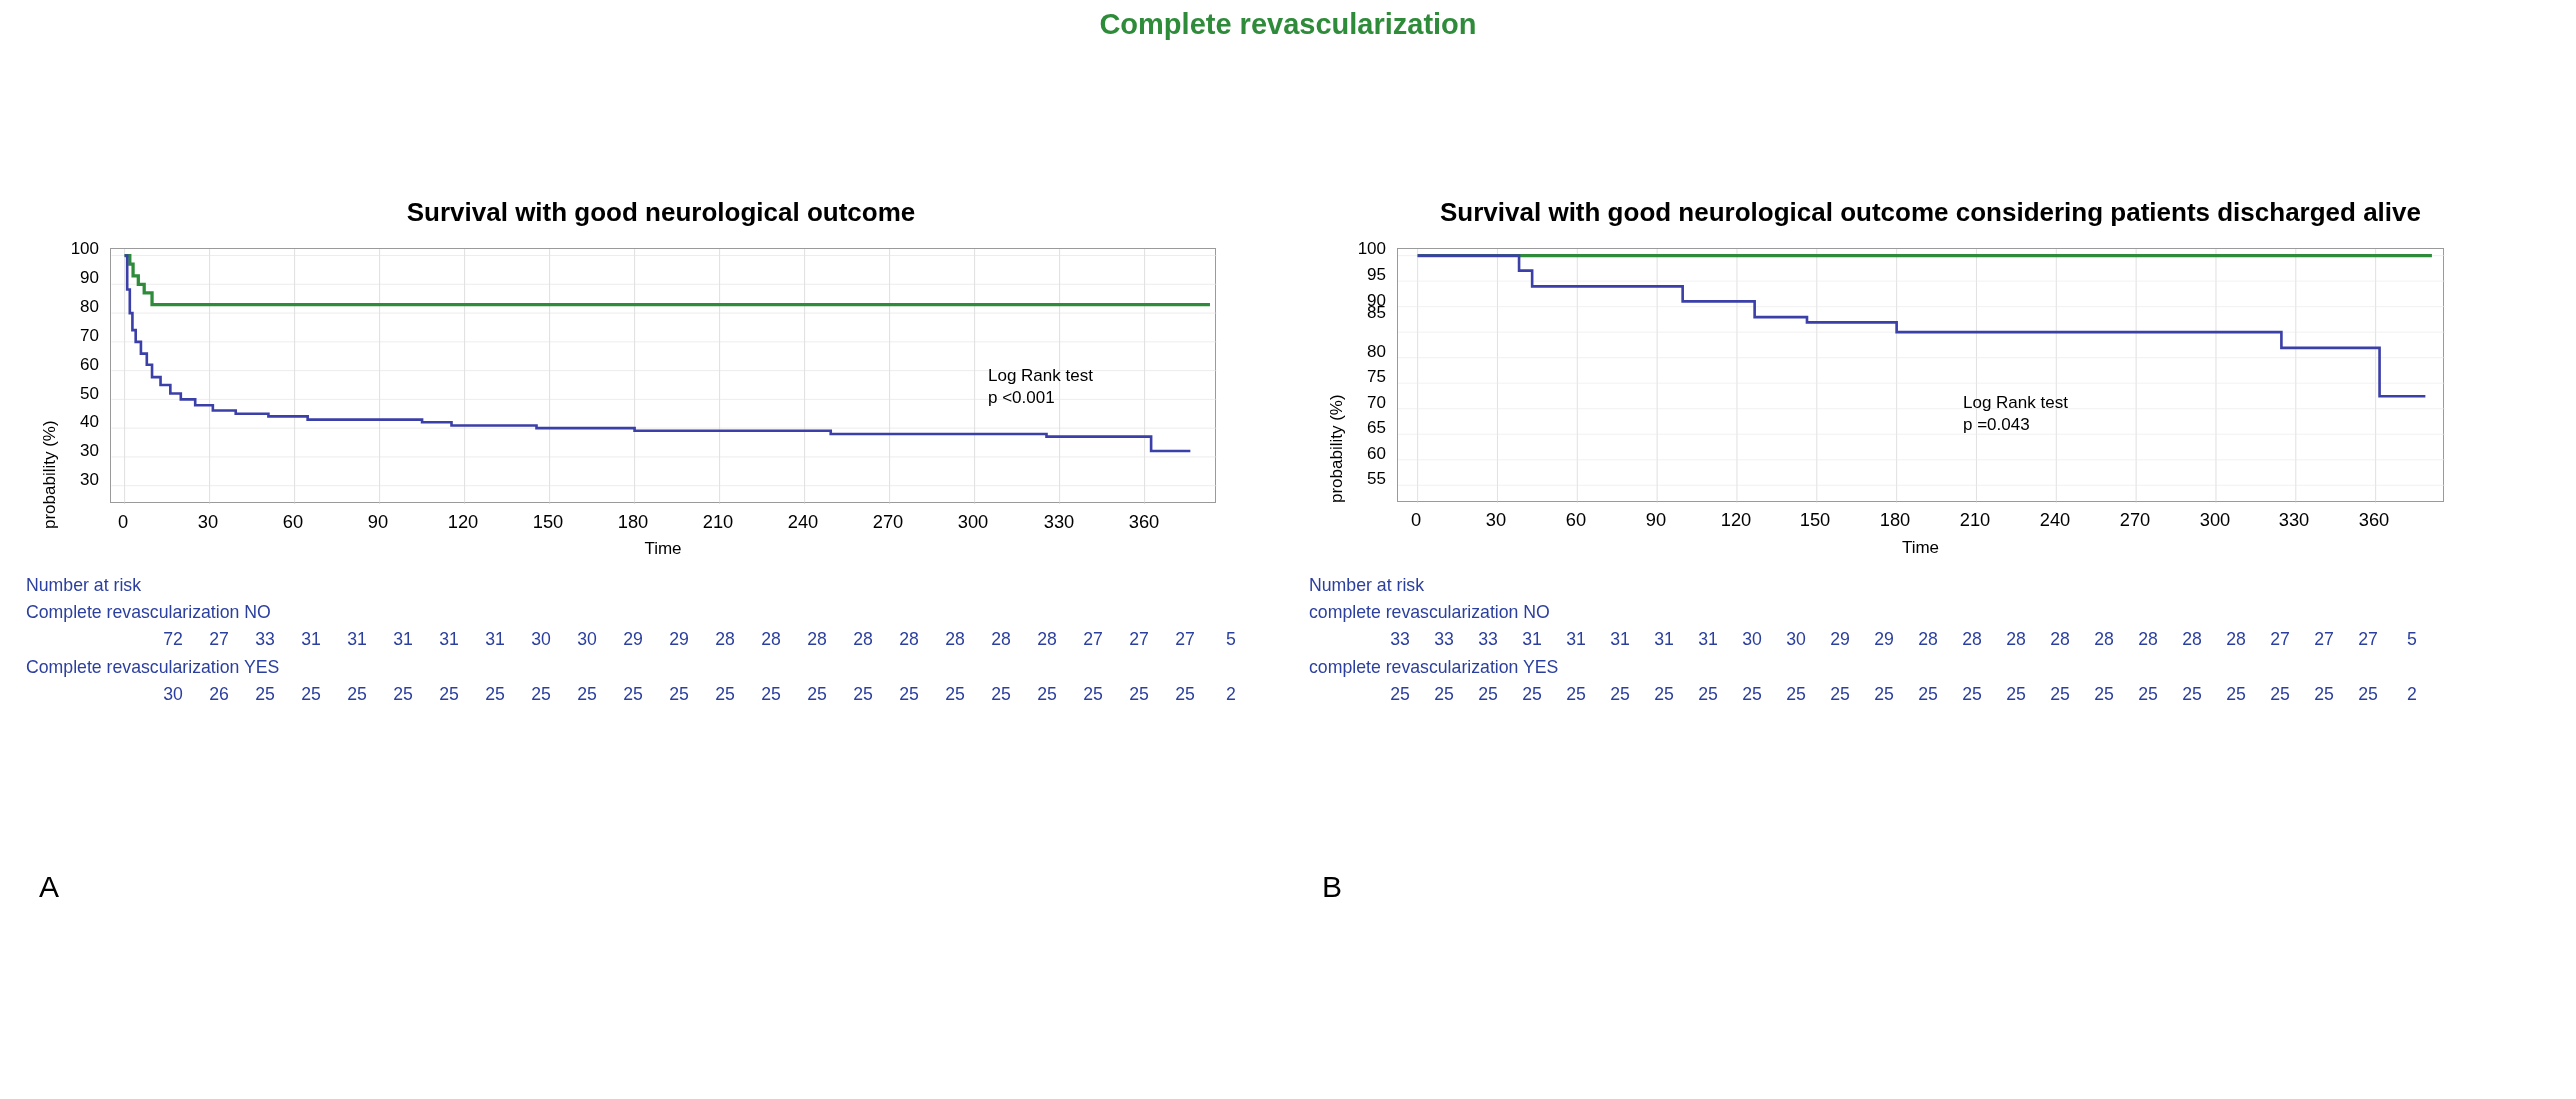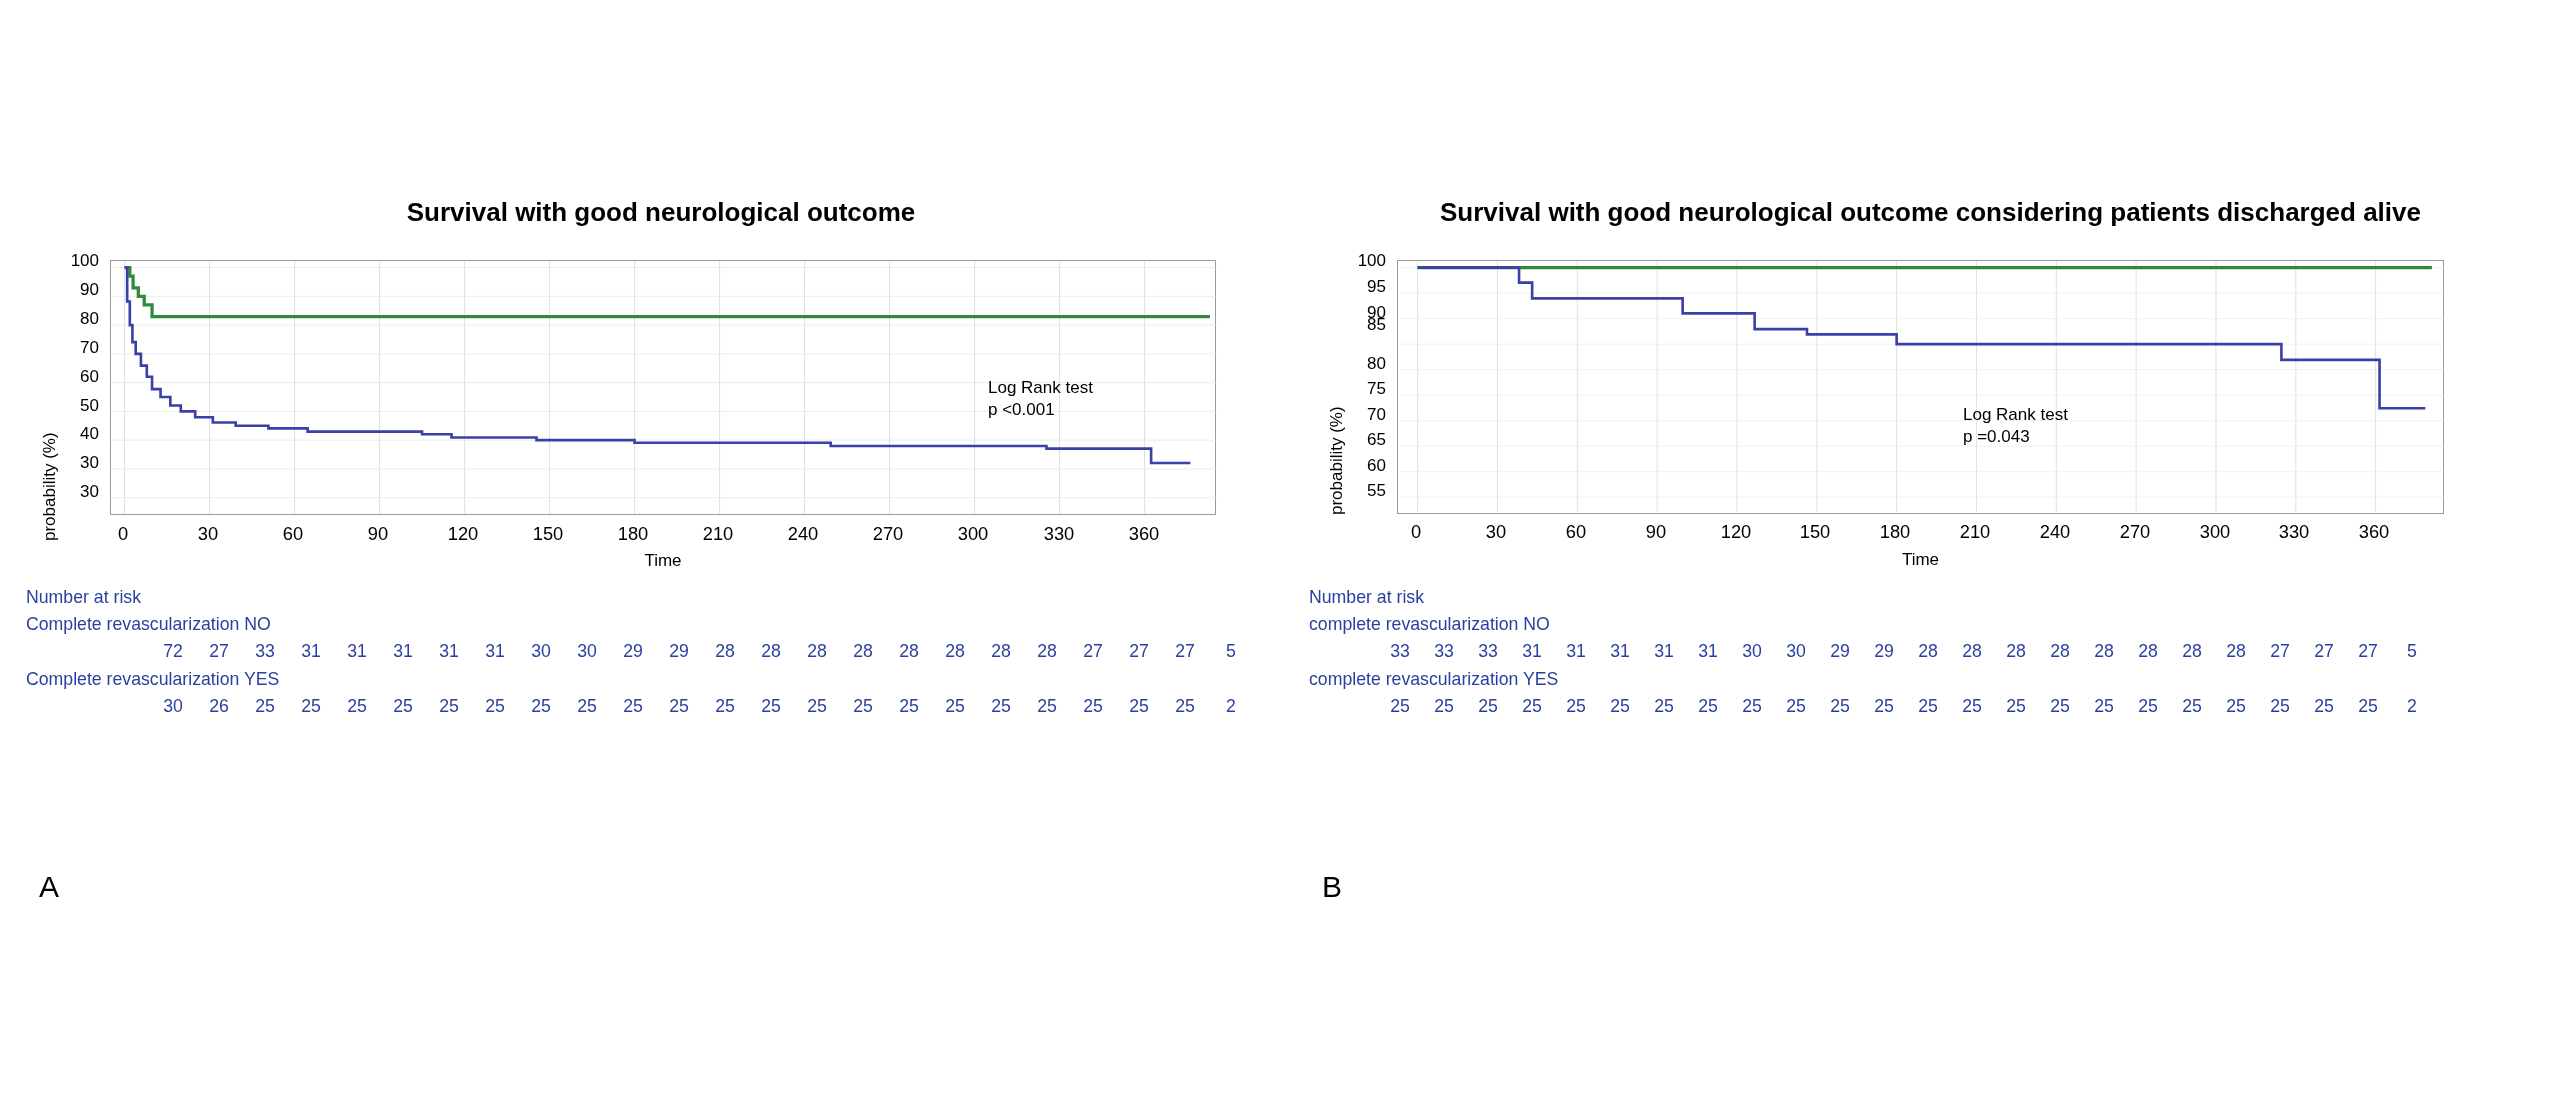--- a/index.html
+++ b/index.html
@@ -36,21 +36,21 @@
   }
   .panel-a { left: 26px; width: 1270px; }
   .panel-b { left: 1309px; width: 1243px; }
 
   .panel-title {
     font-size: 26px;
     font-weight: bold;
     text-align: center;
     line-height: 1.25;
     color: #000;
-    margin: 0 auto 24px auto;
+    margin: 0 auto 12px auto;
   }
   .panel-a .panel-title { width: 1113px; }
   .panel-b .panel-title { width: 1060px; }
 
   .plot-wrap {
     position: relative;
   }
   .plot-area {
     position: relative;
     border: 0.7px solid #9a9a9a;
@@ -113,20 +113,21 @@
     position: absolute;
     font-size: 30px;
     color: #000;
   }
   svg { display: block; }
 </style>
 </head>
 <body>
 
 <div class="legend">
+  <div class="legend-item legend-complete">Complete revascularization</div>
 </div>
 
 <div class="panel panel-a">
   <div class="panel-title">Survival with good neurological outcome</div>
 
   <div class="plot-wrap" style="height:471px;">
 
     <div class="ylabel" style="left:14.4px; top:288px;">probability (%)</div>
 
     <div class="ytick" style="left:26px; top:  -1.3px; width:47px;">100</div>

